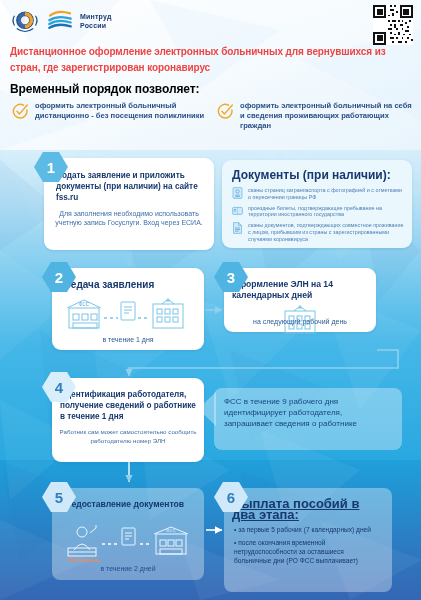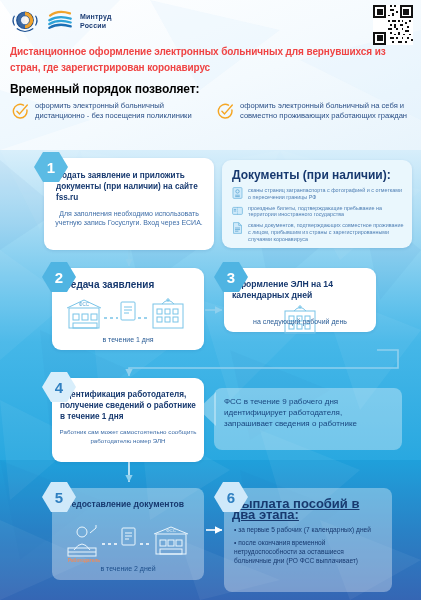--- a/index.html
+++ b/index.html
@@ -26,21 +26,21 @@
   .logo-emb{width:30px;height:30px;}
   .logo-wave{width:26px;height:26px;}
   .logo-text{font-size:7px;line-height:9px;font-weight:bold;color:#1b3c74;letter-spacing:.2px;}
   .qr{position:absolute;right:8px;top:5px;width:40px;height:40px;background:#fff;}
 
   .title{position:absolute;left:10px;top:44px;width:400px;
     font-size:10px;line-height:16px;font-weight:bold;color:#ef4444;letter-spacing:-.1px;}
   .subtitle{position:absolute;left:10px;top:82px;
     font-size:12px;font-weight:bold;color:#000000;letter-spacing:-.1px;}
 
-  .benefits{position:absolute;left:12px;top:101px;width:400px;display:flex;gap:10px;}
+  .benefits{position:absolute;left:12px;top:101px;width:400px;display:flex;gap:10px;font-weight:bold;}
   .benefit{display:flex;gap:6px;align-items:flex-start;width:195px;}
   .chk{flex:0 0 auto;width:17px;height:17px;margin-top:2px;}
   .benefit-text{font-size:7.6px;line-height:10.2px;color:#2a4f86;}
 
   
   .card{position:absolute;background:#ffffff;border-radius:9px;
      box-shadow:0 1px 3px rgba(30,80,140,.14);}
   .card.tint{background:#eaf7fd;}
   .card.glass{background:rgba(255,255,255,.34);border-radius:8px;box-shadow:none;}
   .hex{position:absolute;width:34px;height:30px;display:flex;align-items:center;
@@ -221,21 +221,21 @@
           <path d="M17.5 8.2 A8 8 0 1 1 13.5 2.6" fill="none" stroke="#f5a623" stroke-width="1.7" stroke-linecap="round"></path>
           <path d="M5.8 9.6 L8.9 12.8 L18 2.4" fill="none" stroke="#f5a623" stroke-width="1.7" stroke-linecap="round" stroke-linejoin="round"></path>
         </svg>
         <div class="benefit-text">оформить электронный больничный дистанционно - без посещения поликлиники</div>
       </div>
       <div class="benefit">
         <svg class="chk" viewBox="0 0 20 20">
           <path d="M17.5 8.2 A8 8 0 1 1 13.5 2.6" fill="none" stroke="#f5a623" stroke-width="1.7" stroke-linecap="round"></path>
           <path d="M5.8 9.6 L8.9 12.8 L18 2.4" fill="none" stroke="#f5a623" stroke-width="1.7" stroke-linecap="round" stroke-linejoin="round"></path>
         </svg>
-        <div class="benefit-text">оформить электронный больничный на себя и совместно проживающих работающих граждан</div>
+        <div class="benefit-text">оформить электронный больничный на себя и сведения проживающих работающих граждан</div>
       </div>
     </div>
   </div>
 
   <svg class="arrow-line" style="left:0;top:150px;width:421px;height:450px;">
     <defs>
       <marker id="ah" markerWidth="6" markerHeight="6" refX="4.6" refY="3" orient="auto">
         <path d="M0,0.6 L4.8,3 L0,5.4 Z" fill="#8fd0ee"></path>
       </marker>
       <marker id="ahw" markerWidth="6" markerHeight="6" refX="4.6" refY="3" orient="auto">

